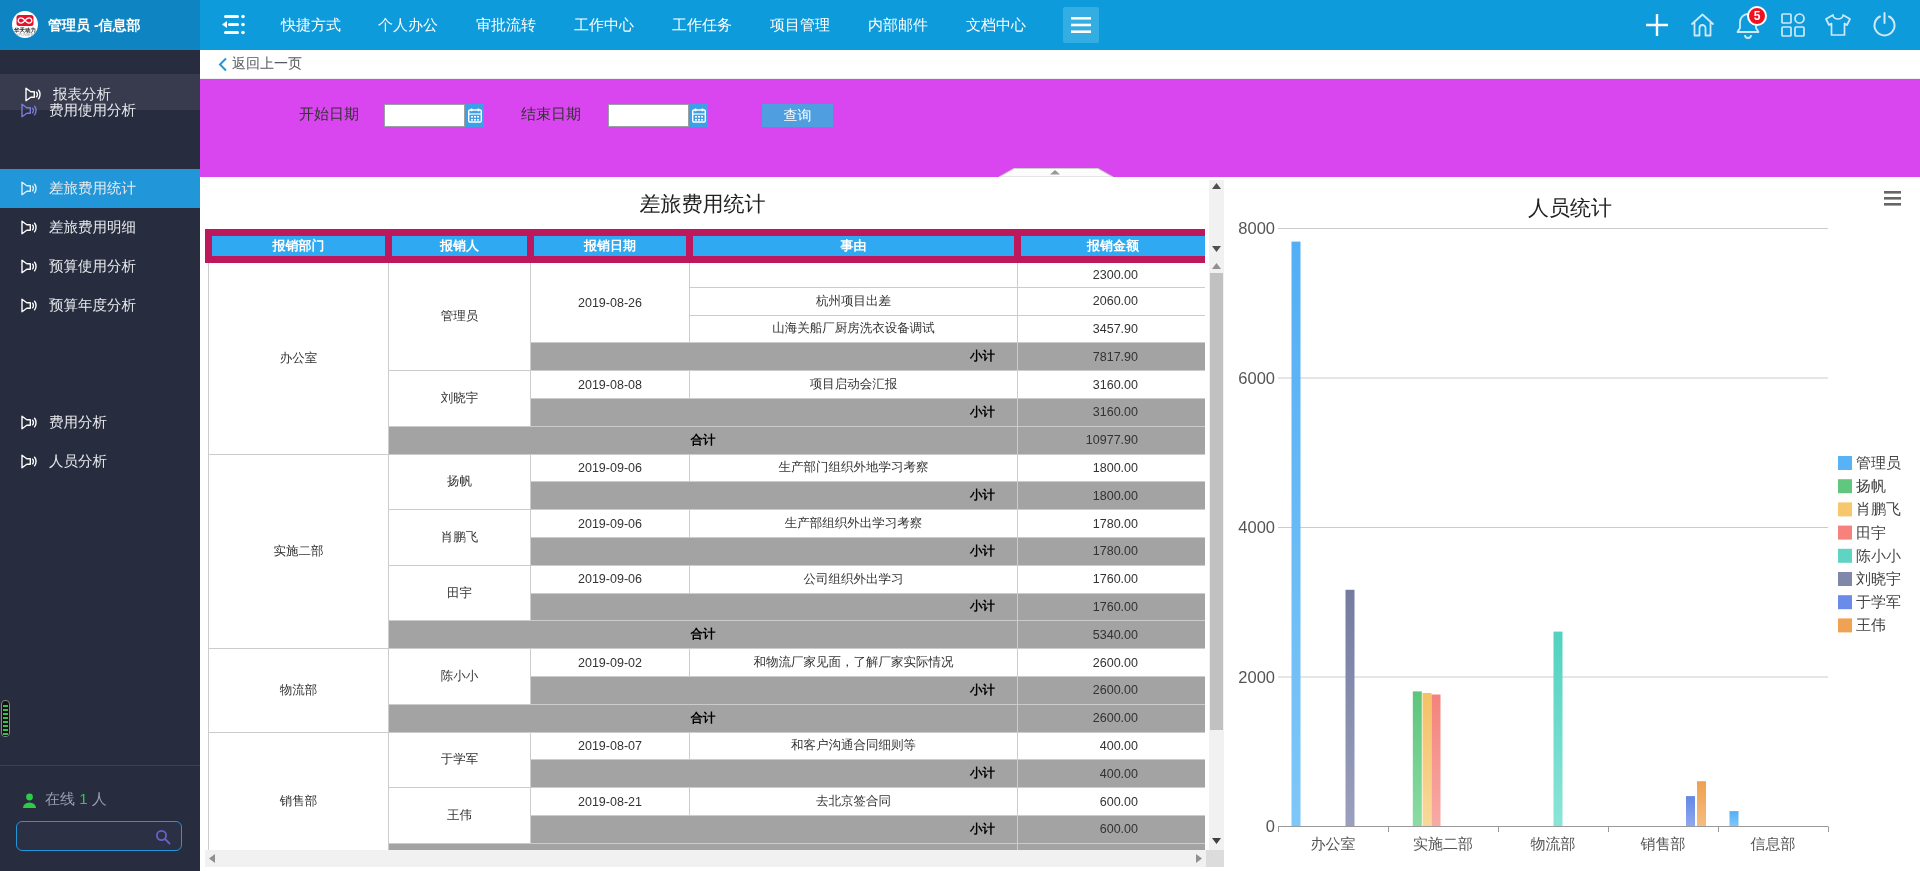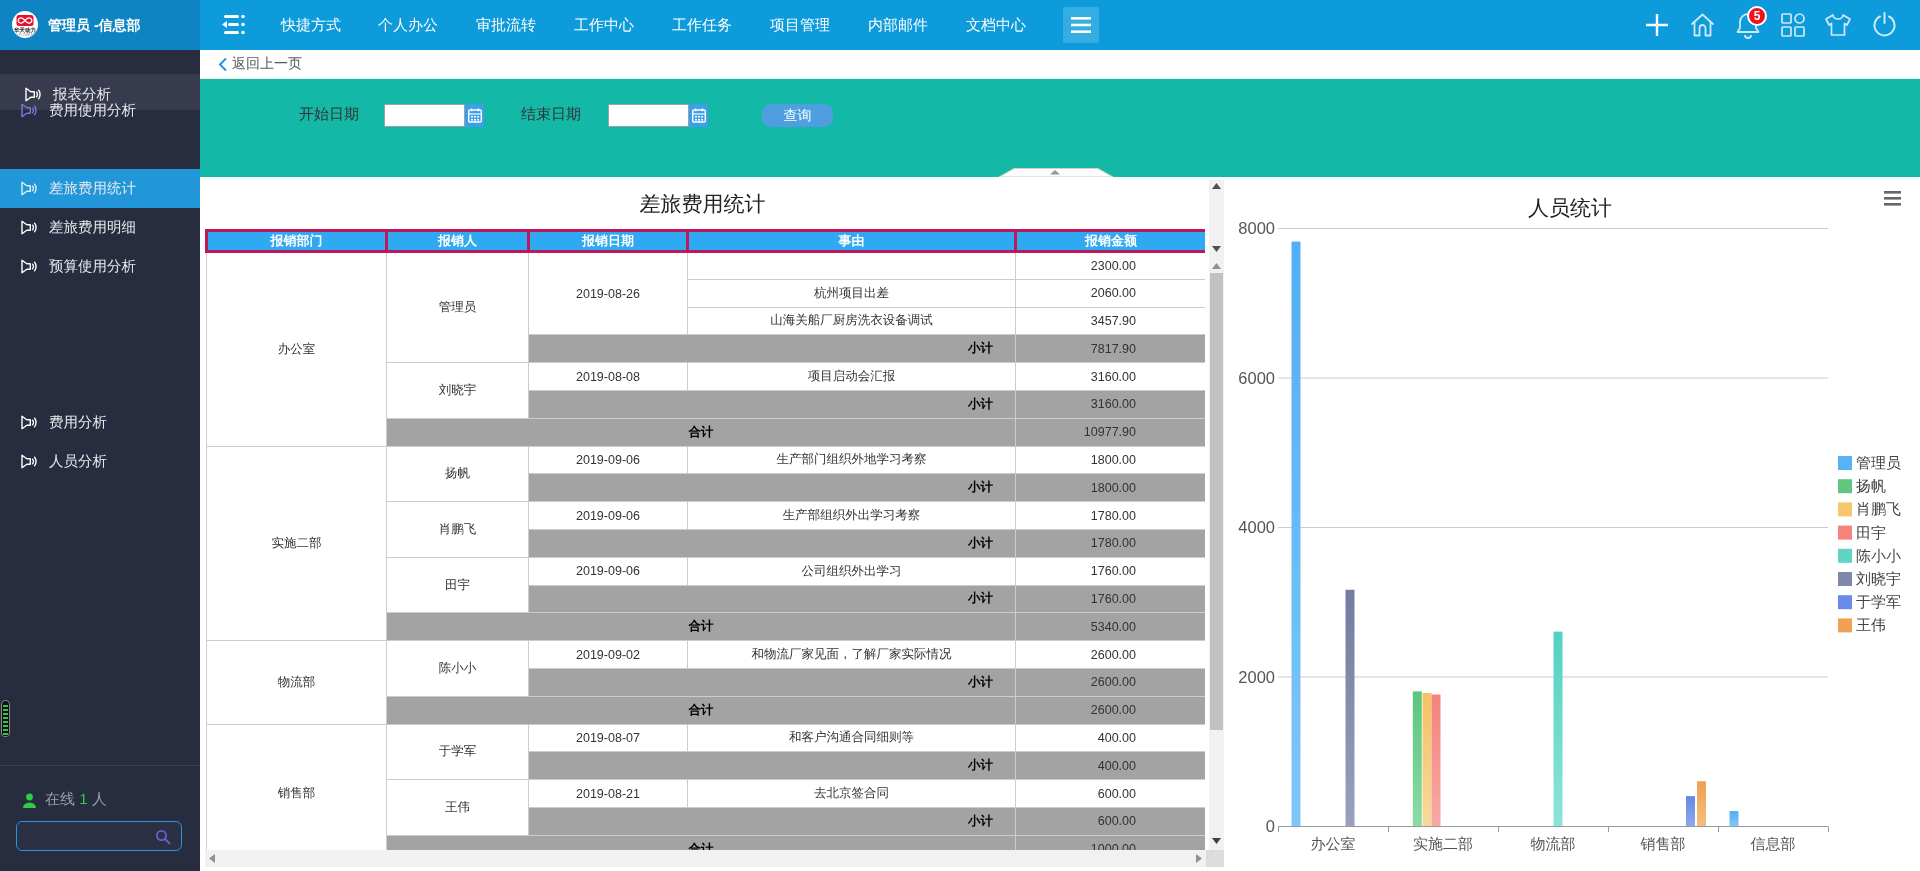--- a/index.html
+++ b/index.html
@@ -17,36 +17,36 @@
 #sidebar { left:0; top:50px; width:200px; height:821px; background:#272c3e; }
 .mitem { position:absolute; left:0; width:200px; height:39px; line-height:39px; color:#e8eaee; font-size:14.5px; }
 .mitem .txt { position:absolute; left:49px; }
 .mitem svg { position:absolute; left:21px; top:12px; }
 #mhead { top:0; height:36px; line-height:40px; background:#373b4d;margin-top:24px; }
 .hl { background:#2196d8; }
 
 
 #backstrip { left:200px; top:50px; width:1720px; height:29px; background:#fff; border-bottom:1px solid #eee; }
 
-#formband { left:200px; top:79px; width:1720px; height:98px; background:#14b8a6;text-decoration:underline; }
+#formband { left:200px; top:79px; width:1720px; height:98px; background:#d946ef;text-decoration:underline; }
 .flabel { position:absolute; top:26px; font-size:15px; color:#333; }
 .finput { position:absolute; top:25px; width:81px; height:23px; background:#fff; border:1px solid #9aa0a6; }
 .fcal { position:absolute; top:25px; width:19px; height:23px; background:#3ba0e8; }
-#qbtn { position:absolute; left:562px; top:25px; width:71px; height:23px; background:#4f9fe0; border-radius:9px; color:#fff; font-size:14px; text-align:center; line-height:23px; }
+#qbtn { position:absolute; left:562px; top:25px; width:71px; height:23px; background:#4f9fe0; border-radius:0; color:#fff; font-size:14px; text-align:center; line-height:23px; }
 
 
 #tablepanel { left:200px; top:177px; width:1024px; height:694px; background:#fff; }
 #chartpanel { left:1224px; top:177px; width:696px; height:694px; background:#fff; }
 
 
 #ttitle { position:absolute; left:0px; top:13px; width:1005px; text-align:center; font-size:21px; color:#222; }
 #tblwrap { position:absolute; left:5px; top:52px; width:1000px; height:621px; overflow:hidden; }
 table { border-collapse:collapse; table-layout:fixed; width:1000px; }
 td,th { border:1px solid #ccc; font-size:12.5px; color:#333; text-align:center; padding:0; height:27.8px; overflow:hidden; white-space:nowrap; }
-th { background:#2ea9f2; color:#fff; border:3px solid #be185d; font-size:13px; font-weight:bold; height:21px; }
+th { background:#2ea9f2; color:#fff; border:7px solid #be185d; font-size:13px; font-weight:bold; height:27px; }
 tr.sub td { background:#a3a3a3; }
 td.subl { text-align:right; font-weight:bold; color:#000; padding-right:22px; }
 td.amt { text-align:right; padding-right:70px; }
 td.tot { font-weight:bold; color:#000; }
 
 
 .sbtrack { position:absolute; background:#f1f1f1; }
 .sbthumb { position:absolute; background:#c1c1c1; }
 
 
@@ -141,20 +141,26 @@
       <svg viewBox="0 0 16 15" width="16" height="15">
         <path d="M1 1.2 L1 13.8 L5.8 10.3 L9.3 10.3 L9.3 4.7 L5.8 4.7 Z M11.3 4.8 a3.8 3.8 0 0 1 0 5.4 M13.3 2.8 a7.2 7.2 0 0 1 0 9.4" fill="none" stroke="#fff" stroke-width="1.4" stroke-linejoin="round"></path>
       </svg>
       <span class="txt">预算使用分析</span>
     </div>
   <div class="mitem" style="top:157.5px">
       <svg viewBox="0 0 16 15" width="16" height="15">
         <path d="M1 1.2 L1 13.8 L5.8 10.3 L9.3 10.3 L9.3 4.7 L5.8 4.7 Z M11.3 4.8 a3.8 3.8 0 0 1 0 5.4 M13.3 2.8 a7.2 7.2 0 0 1 0 9.4" fill="none" stroke="#fff" stroke-width="1.4" stroke-linejoin="round"></path>
       </svg>
       <span class="txt">差旅费用明细</span>
+    </div>
+  <div class="mitem" style="top:235.5px">
+      <svg viewBox="0 0 16 15" width="16" height="15">
+        <path d="M1 1.2 L1 13.8 L5.8 10.3 L9.3 10.3 L9.3 4.7 L5.8 4.7 Z M11.3 4.8 a3.8 3.8 0 0 1 0 5.4 M13.3 2.8 a7.2 7.2 0 0 1 0 9.4" fill="none" stroke="#fff" stroke-width="1.4" stroke-linejoin="round"></path>
+      </svg>
+      <span class="txt">预算年度分析</span>
     </div>
   <div class="mitem" style="top:352.5px">
       <svg viewBox="0 0 16 15" width="16" height="15">
         <path d="M1 1.2 L1 13.8 L5.8 10.3 L9.3 10.3 L9.3 4.7 L5.8 4.7 Z M11.3 4.8 a3.8 3.8 0 0 1 0 5.4 M13.3 2.8 a7.2 7.2 0 0 1 0 9.4" fill="none" stroke="#fff" stroke-width="1.4" stroke-linejoin="round"></path>
       </svg>
       <span class="txt">费用分析</span>
     </div>
   <div class="mitem" style="top:391.5px">
       <svg viewBox="0 0 16 15" width="16" height="15">
         <path d="M1 1.2 L1 13.8 L5.8 10.3 L9.3 10.3 L9.3 4.7 L5.8 4.7 Z M11.3 4.8 a3.8 3.8 0 0 1 0 5.4 M13.3 2.8 a7.2 7.2 0 0 1 0 9.4" fill="none" stroke="#fff" stroke-width="1.4" stroke-linejoin="round"></path>

